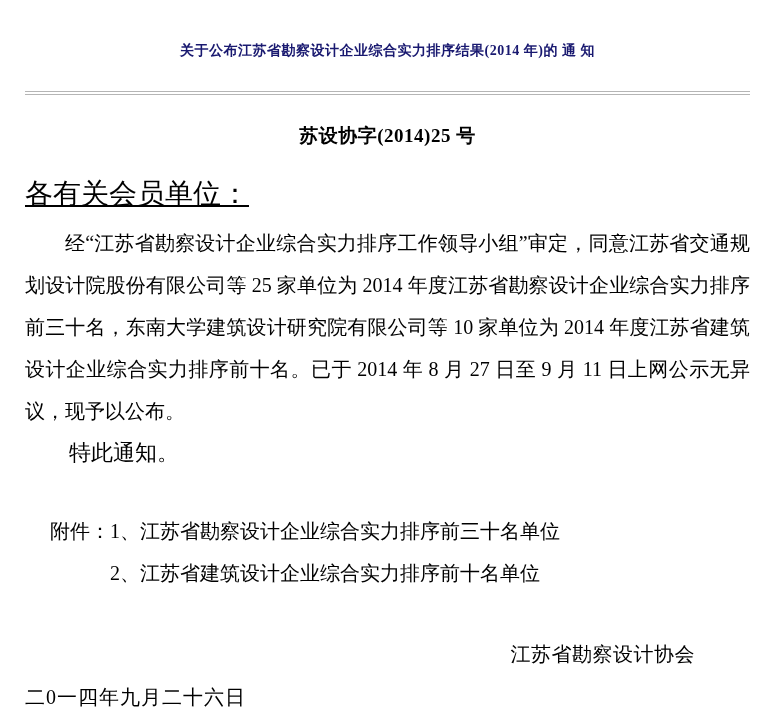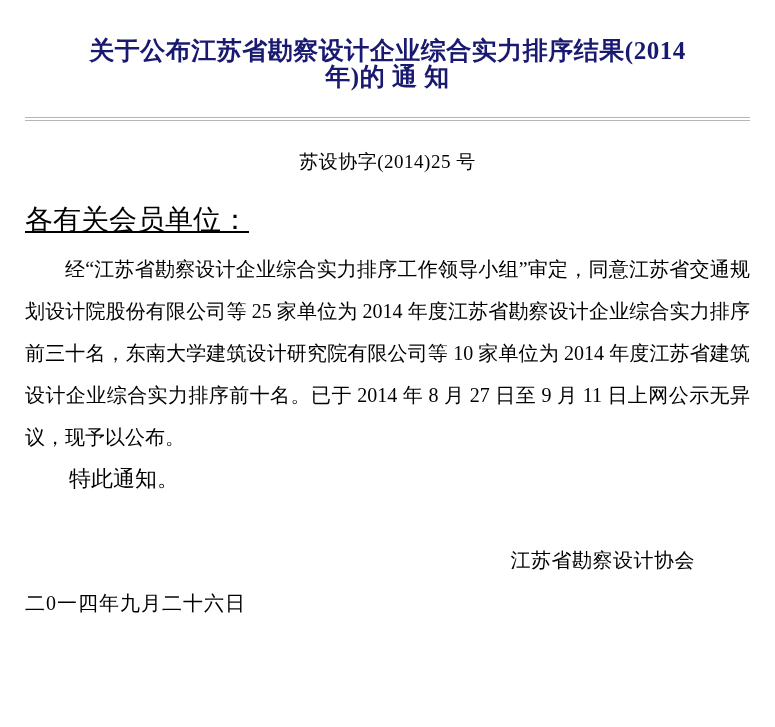--- a/index.html
+++ b/index.html
@@ -16,38 +16,38 @@
   }
   .page {
     box-sizing: border-box;
     width: 775px;
     height: 727px;
     padding: 0 25px;
   }
   .doc-title {
     margin: 38px 45px 0 45px;
     text-align: center;
-    font-size: 25px;
+    font-size: 14px;
     font-weight: bold;
     color: #191970;
     letter-spacing: 0.5px;
     line-height: 26px;
     font-family: Liberation Serif, serif;
   }
   .divider {
     margin-top: 27px;
     height: 2px;
     border-top: 1px solid #b5b5b5;
     border-bottom: 1px solid #b5b5b5;
   }
   .doc-number {
     margin: 28px 0 0 0;
     text-align: center;
     font-size: 19px;
-    font-weight: normal;
+    font-weight: bold;
     color: #000000;
     letter-spacing: 0.5px;
   }
   .salutation {
     margin: 33px 0 16px 0;
     font-size: 28px;
     line-height: 24px;
     text-decoration: underline;
   }
   .body-para {
@@ -102,18 +102,22 @@
   <div class="divider"></div>
 
   <h2 class="doc-number">苏设协字(2014)25 号</h2>
 
   <p class="salutation">各有关会员单位：</p>
 
   <p class="body-para">经“江苏省勘察设计企业综合实力排序工作领导小组”审定，同意江苏省交通规划设计院股份有限公司等 25 家单位为 2014 年度江苏省勘察设计企业综合实力排序前三十名，东南大学建筑设计研究院有限公司等 10 家单位为 2014 年度江苏省建筑设计企业综合实力排序前十名。已于 2014 年 8 月 27 日至 9 月 11 日上网公示无异议，现予以公布。</p>
 
   <p class="closing">特此通知。</p>
 
+  <div class="attachments">
+    <p class="attach-line1"><span>附件：</span><span>1、江苏省勘察设计企业综合实力排序前三十名单位</span></p>
+    <p class="attach-line2">2、江苏省建筑设计企业综合实力排序前十名单位</p>
+  </div>
 
   <p class="signer">江苏省勘察设计协会</p>
 
   <p class="sign-date">二0一四年九月二十六日</p>
 
 </div>
 
 </body></html>

